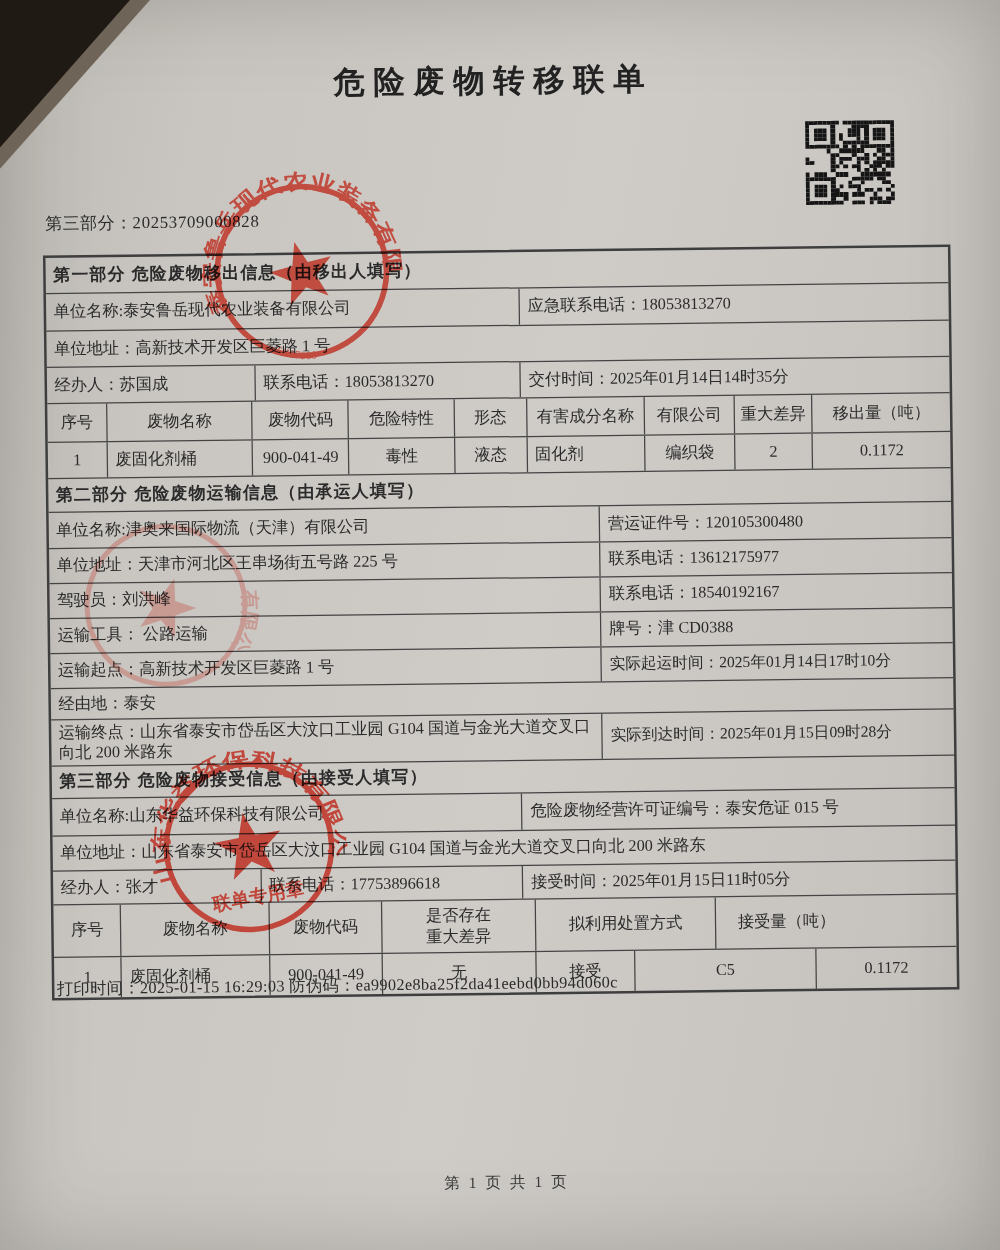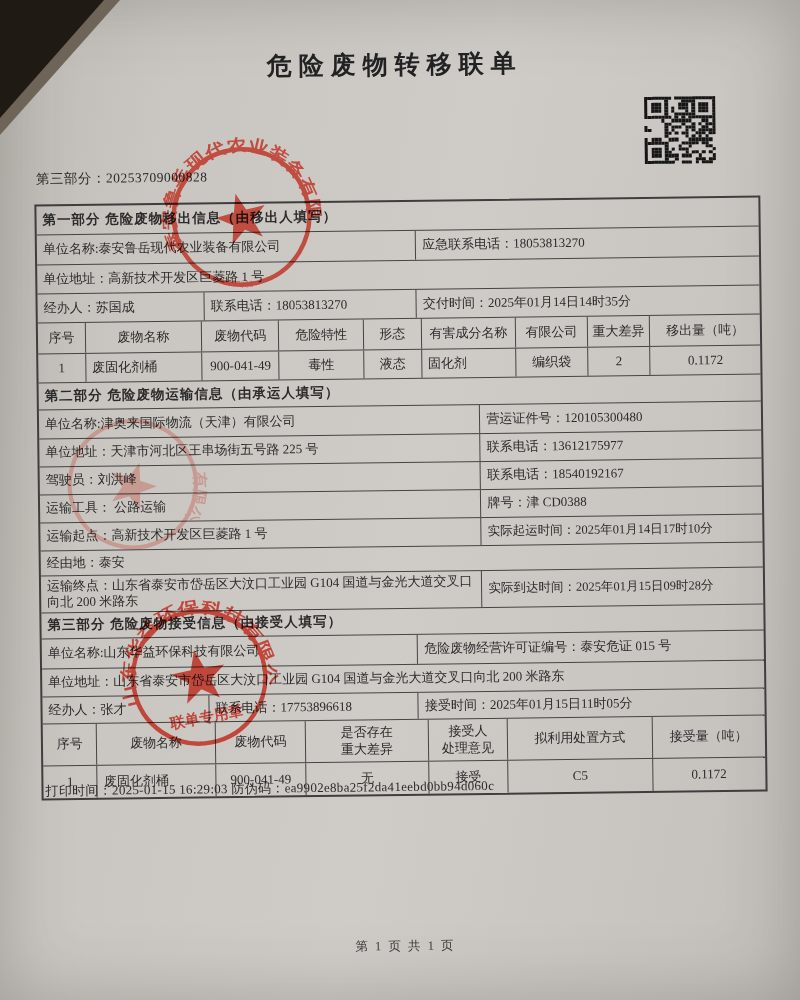--- a/index.html
+++ b/index.html
@@ -375,22 +375,20 @@
         <div class="cell" style="width:23%">经办人：张才</div>
         <div class="cell" style="width:29%">联系电话：17753896618</div>
         <div class="cell" style="width:48%">接受时间：2025年01月15日11时05分</div>
       </div>
       <div class="row" style="height:42px">
         <div class="cell c pre" style="width:7.4%">序号</div>
         <div class="cell c pre" style="width:16.4%">废物名称</div>
         <div class="cell c pre" style="width:12.5%">废物代码</div>
         <div class="cell c pre" style="width:17%">是否存在
 重大差异</div>
-        <div class="cell c pre" style="width:11%">接受人
-处理意见</div>
         <div class="cell c pre" style="width:20%">拟利用处置方式</div>
         <div class="cell c pre" style="width:15.7%">接受量（吨）</div>
       </div>
       <div class="row" style="height:33px">
         <div class="cell c" style="width:7.4%">1</div>
         <div class="cell" style="width:16.4%">废固化剂桶</div>
         <div class="cell c" style="width:12.5%">900-041-49</div>
         <div class="cell c" style="width:17%">无</div>
         <div class="cell c" style="width:11%">接受</div>
         <div class="cell c" style="width:20%">C5</div>

